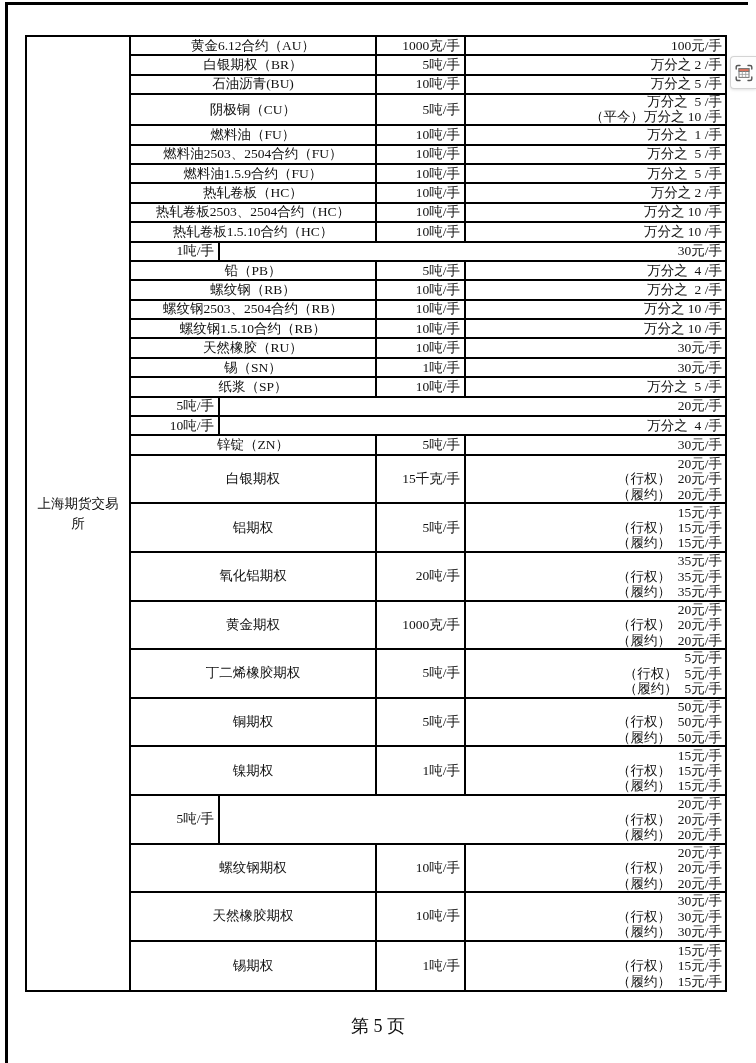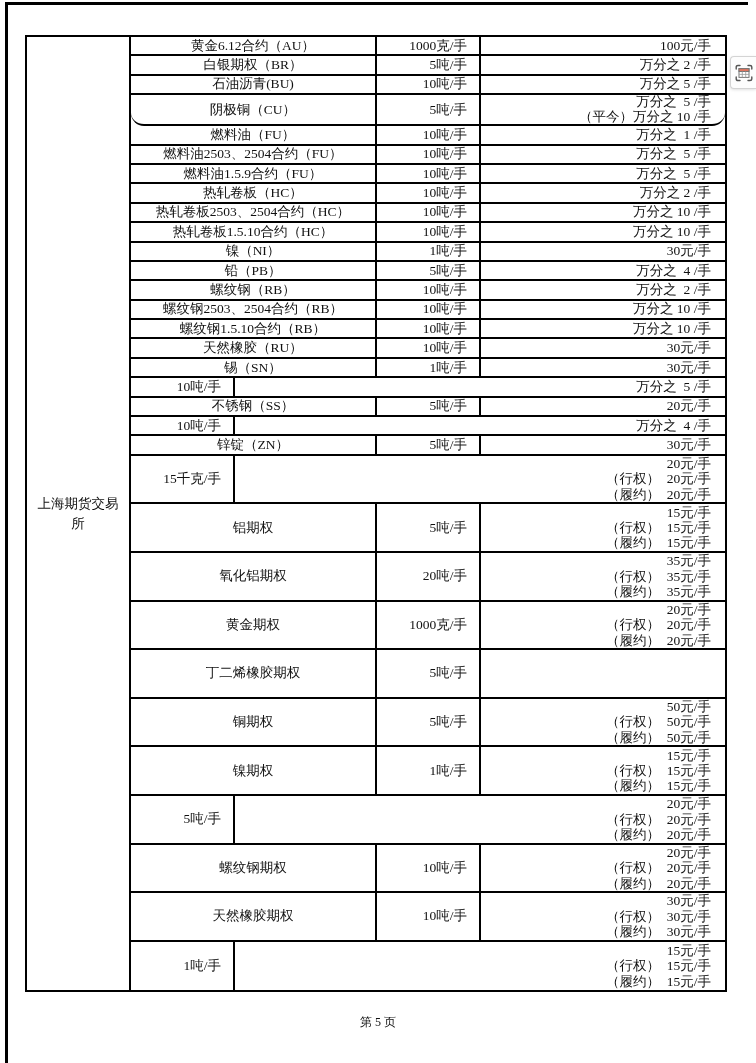--- a/index.html
+++ b/index.html
@@ -19,45 +19,45 @@
   }
   .exchange-cell{
     width:104px;box-sizing:border-box;border-right:2px solid #000;
     display:flex;align-items:center;justify-content:center;
     text-align:center;line-height:20px;padding:0 7px;
   }
   .rows{flex:1;display:flex;flex-direction:column;}
   .row{display:flex;border-bottom:2px solid #000;box-sizing:border-box;}
   .row:last-child{border-bottom:none;}
   .row.lines1{height:19.4px;}
-  .row.lines2{height:31px;border-radius:13px;}
+  .row.lines2{height:31px;}
   .row.lines3{height:48.6px;}
   .cell{box-sizing:border-box;}
   .cell.name{
     width:246px;border-right:2px solid #000;
     display:flex;align-items:center;justify-content:center;
     text-align:center;white-space:pre;overflow:hidden;
   }
   .cell.size{
-    width:104px;border-right:2px solid #000;
+    width:89px;border-right:2px solid #000;
     display:flex;align-items:center;justify-content:flex-end;
-    padding-right:12px;white-space:pre;
+    padding-right:4px;white-space:pre;
   }
   .cell.fee{
     flex:1;display:flex;flex-direction:column;justify-content:center;
-    align-items:flex-end;padding-right:14px;overflow:hidden;margin-left:8px;
+    align-items:flex-end;padding-right:3px;overflow:hidden;margin-left:8px;
   }
   .fee-line{white-space:pre;text-align:right;}
   .lines2 .fee-line{line-height:14.5px;}
   .lines3 .fee-line{line-height:15.4px;}
 
   
   .page-footer{
     position:absolute;left:0;top:1014px;width:756px;
-    text-align:center;font-size:12px;white-space:pre;
+    text-align:center;font-size:18px;white-space:pre;
   }
 
   
   .float-btn{
     position:absolute;left:730px;top:56px;width:26px;height:33px;
     background:#fdfdfd;border:1px solid #d4d4d4;border-right:none;
     border-radius:4px 0 0 4px;box-shadow:0 1px 3px rgba(0,0,0,0.12);
     display:flex;align-items:center;justify-content:center;
     padding:0;margin:0;cursor:pointer;
   }
@@ -138,21 +138,20 @@
         </div>
       </div>
       <div class="row lines1">
         <div class="cell name">热轧卷板1.5.10合约（HC）</div>
         <div class="cell size">10吨/手</div>
         <div class="cell fee">
           <div class="fee-line">万分之 10 /手</div>
         </div>
       </div>
       <div class="row lines1">
-        <div class="cell name">镍（NI）</div>
         <div class="cell size">1吨/手</div>
         <div class="cell fee">
           <div class="fee-line">30元/手</div>
         </div>
       </div>
       <div class="row lines1">
         <div class="cell name">铅（PB）</div>
         <div class="cell size">5吨/手</div>
         <div class="cell fee">
           <div class="fee-line">万分之  4 /手</div>
@@ -187,46 +186,47 @@
         </div>
       </div>
       <div class="row lines1">
         <div class="cell name">锡（SN）</div>
         <div class="cell size">1吨/手</div>
         <div class="cell fee">
           <div class="fee-line">30元/手</div>
         </div>
       </div>
       <div class="row lines1">
+        <div class="cell name">纸浆（SP）</div>
         <div class="cell size">10吨/手</div>
         <div class="cell fee">
           <div class="fee-line">万分之  5 /手</div>
         </div>
       </div>
       <div class="row lines1">
-        <div class="cell name">不锈钢（SS）</div>
         <div class="cell size">5吨/手</div>
         <div class="cell fee">
           <div class="fee-line">20元/手</div>
         </div>
       </div>
       <div class="row lines1">
         <div class="cell size">10吨/手</div>
         <div class="cell fee">
           <div class="fee-line">万分之  4 /手</div>
         </div>
       </div>
       <div class="row lines1">
         <div class="cell name">锌锭（ZN）</div>
         <div class="cell size">5吨/手</div>
         <div class="cell fee">
           <div class="fee-line">30元/手</div>
         </div>
       </div>
       <div class="row lines3">
+        <div class="cell name">白银期权</div>
         <div class="cell size">15千克/手</div>
         <div class="cell fee">
           <div class="fee-line">20元/手</div>
           <div class="fee-line">（行权）  20元/手</div>
           <div class="fee-line">（履约）  20元/手</div>
         </div>
       </div>
       <div class="row lines3">
         <div class="cell name">铝期权</div>
         <div class="cell size">5吨/手</div>
@@ -250,20 +250,25 @@
         <div class="cell size">1000克/手</div>
         <div class="cell fee">
           <div class="fee-line">20元/手</div>
           <div class="fee-line">（行权）  20元/手</div>
           <div class="fee-line">（履约）  20元/手</div>
         </div>
       </div>
       <div class="row lines3">
         <div class="cell name">丁二烯橡胶期权</div>
         <div class="cell size">5吨/手</div>
+        <div class="cell fee">
+          <div class="fee-line">5元/手</div>
+          <div class="fee-line">（行权）  5元/手</div>
+          <div class="fee-line">（履约）  5元/手</div>
+        </div>
       </div>
       <div class="row lines3">
         <div class="cell name">铜期权</div>
         <div class="cell size">5吨/手</div>
         <div class="cell fee">
           <div class="fee-line">50元/手</div>
           <div class="fee-line">（行权）  50元/手</div>
           <div class="fee-line">（履约）  50元/手</div>
         </div>
       </div>
@@ -296,20 +301,21 @@
       <div class="row lines3">
         <div class="cell name">天然橡胶期权</div>
         <div class="cell size">10吨/手</div>
         <div class="cell fee">
           <div class="fee-line">30元/手</div>
           <div class="fee-line">（行权）  30元/手</div>
           <div class="fee-line">（履约）  30元/手</div>
         </div>
       </div>
       <div class="row lines3">
+        <div class="cell name">锡期权</div>
         <div class="cell size">1吨/手</div>
         <div class="cell fee">
           <div class="fee-line">15元/手</div>
           <div class="fee-line">（行权）  15元/手</div>
           <div class="fee-line">（履约）  15元/手</div>
         </div>
       </div>
     </div>
 </div>
 

